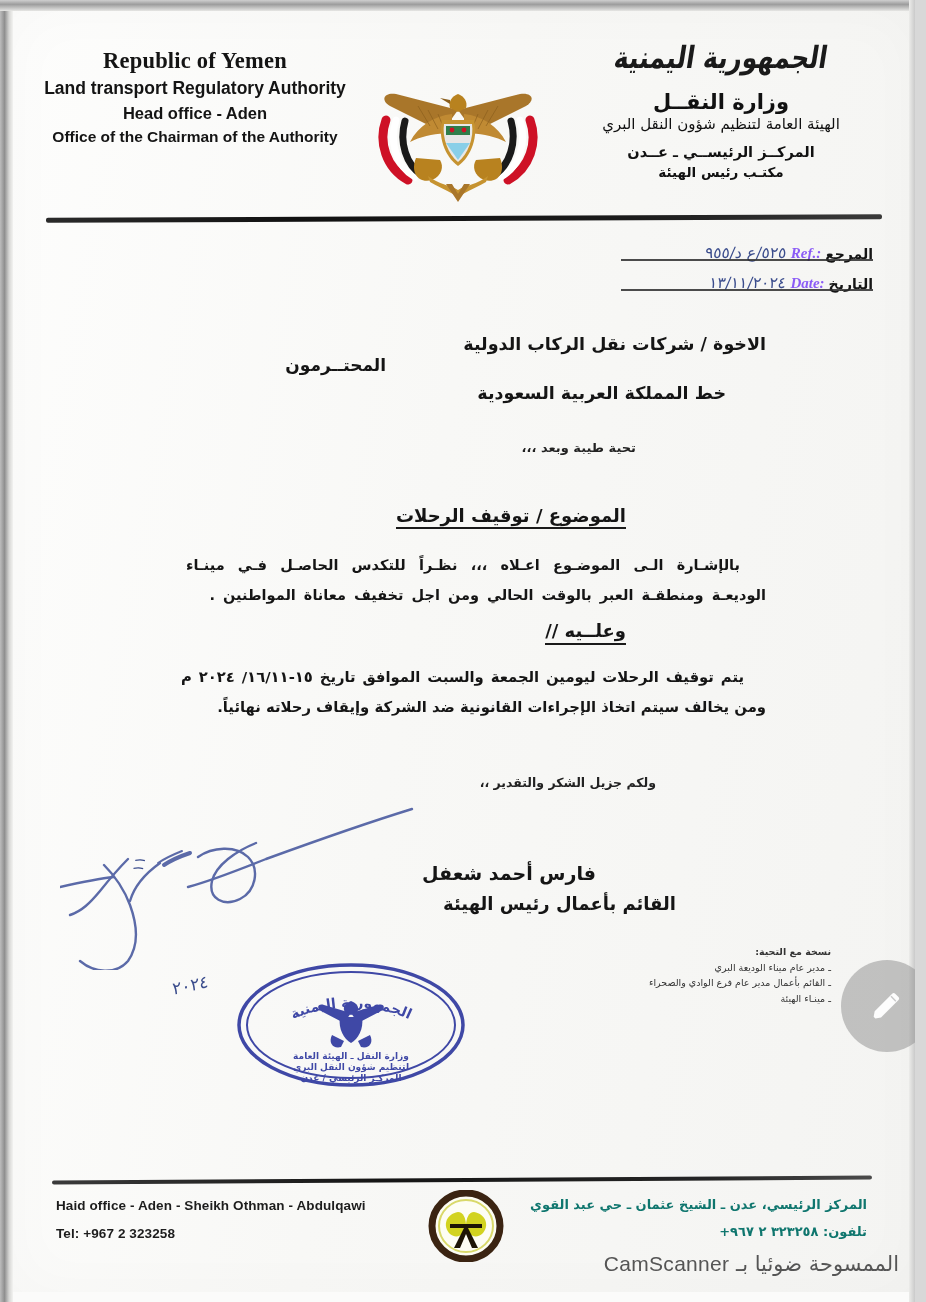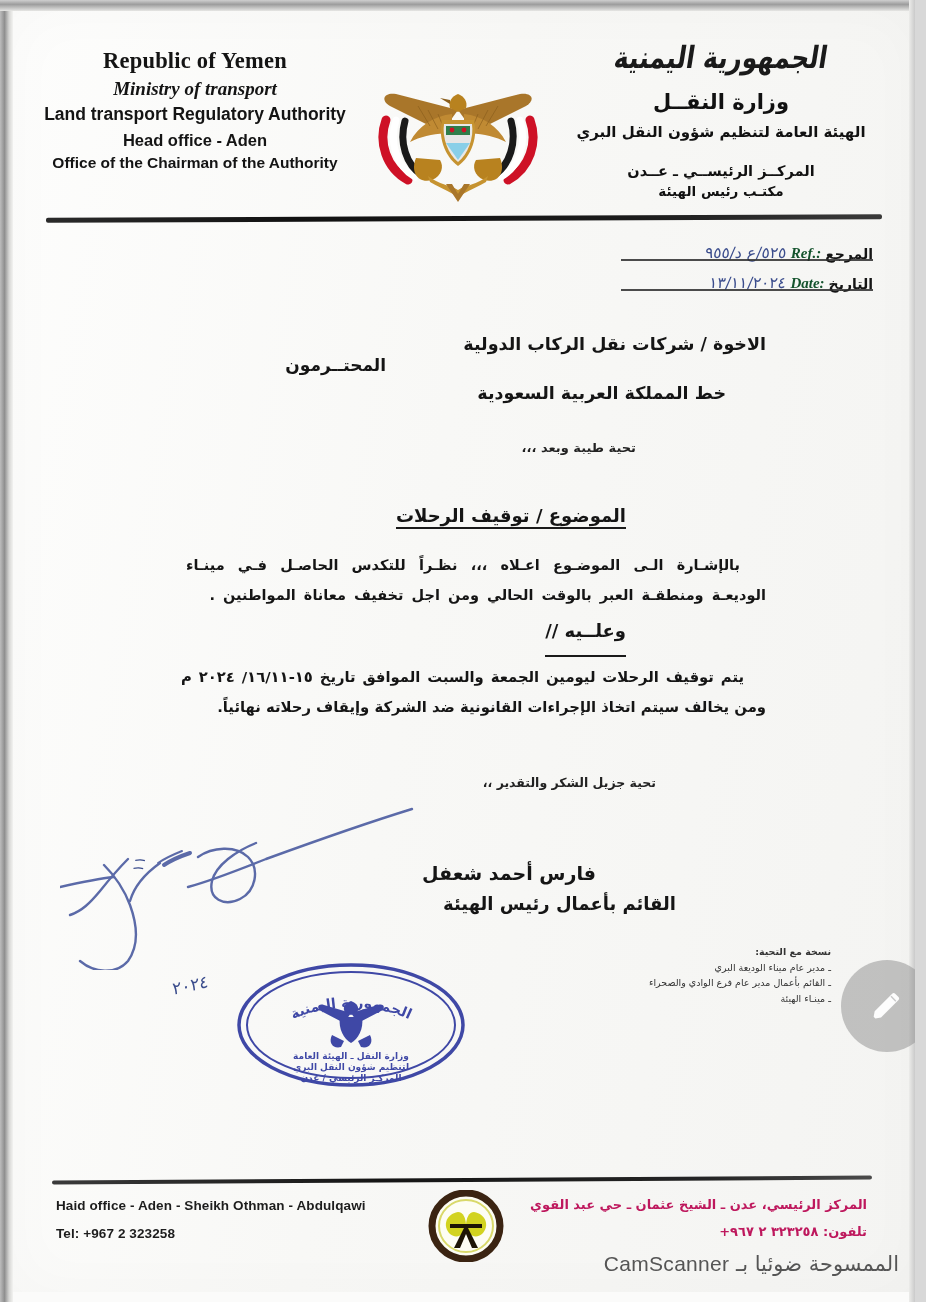--- a/index.html
+++ b/index.html
@@ -55,38 +55,38 @@
   .head-ar{
     position:absolute;right:40px;top:8px;width:330px;
     text-align:center;color:#111;direction:rtl;
   }
   .head-ar .a0{
     font-family:"DejaVu Sans",sans-serif;font-size:25px;font-weight:bold;
     letter-spacing:-1px;transform:skewX(-9deg) scaleY(1.22);
     transform-origin:center;line-height:1.25;color:#1a1a1a;
   }
   .head-ar .a1{font-family:"DejaVu Sans",sans-serif;font-weight:bold;font-size:21px;letter-spacing:2px;margin-top:17px;line-height:1.2;}
-  .head-ar .a2{font-family:"DejaVu Sans",sans-serif;font-weight:bold;font-size:15px;margin-top:8px;line-height:1.25;}
-  .head-ar .a3{font-family:"DejaVu Sans",sans-serif;font-weight:bold;font-size:14.5px;letter-spacing:1.5px;margin-top:20px;line-height:1.25;}
+  .head-ar .a2{font-family:"DejaVu Sans",sans-serif;font-weight:normal;font-size:15px;margin-top:0;line-height:1.25;}
+  .head-ar .a3{font-family:"DejaVu Sans",sans-serif;font-weight:bold;font-size:14.5px;letter-spacing:1.5px;margin-top:9px;line-height:1.25;}
   .head-ar .a4{font-family:"DejaVu Sans",sans-serif;font-weight:bold;font-size:13.5px;letter-spacing:1.2px;margin-top:3px;line-height:1.25;}
 
   .emblem{position:absolute;left:368px;top:46px;width:180px;height:128px;}
 
   .head-rule{
     position:absolute;left:46px;top:216px;width:836px;height:5px;
     background:linear-gradient(90deg,#2a2a2a 0%,#111 30%,#1b1b1b 70%,#3a3a3a 100%);
     border-radius:2px;
     transform:rotate(-0.25deg);
   }
 
   
   .refblock{position:absolute;right:42px;top:232px;width:300px;direction:rtl;}
   .refrow{display:flex;align-items:flex-end;justify-content:flex-start;gap:4px;height:30px;}
   .reflab{font-family:"DejaVu Sans",sans-serif;font-weight:bold;font-size:14px;color:#151515;white-space:nowrap;}
-  .reflat{font-family:"Liberation Serif",serif;font-style:italic;font-weight:bold;font-size:15px;color:#14532d;direction:ltr;}
+  .reflat{font-family:"Liberation Serif",serif;font-style:italic;font-weight:bold;font-size:15px;color:#8b5cf6;direction:ltr;}
   .refval{
     font-family:"DejaVu Sans",sans-serif;font-size:15.5px;color:#3a4c8c;
     direction:ltr;letter-spacing:1px;transform:skewX(-7deg);white-space:nowrap;
   }
   .refline{
     position:absolute;height:1.5px;background:#2d2d2d;opacity:.85;
   }
 
   
   .doc-body{position:absolute;left:0;top:0;width:926px;height:1302px;direction:rtl;color:#151515;}
@@ -119,21 +119,21 @@
   .para1{
     position:absolute;right:160px;top:550px;width:580px;
     font-size:14.5px;line-height:2.1;text-align:justify;
     letter-spacing:.6px;word-spacing:3px;font-weight:bold;
   }
   .para1 .indent{display:inline-block;width:26px;}
 
   .vaalih{
     position:absolute;right:300px;top:620px;
     font-size:18px;font-weight:bold;letter-spacing:1px;
-    border-bottom:2.5px solid #1a1a1a;padding-bottom:14px;
+    border-bottom:2.5px solid #1a1a1a;padding-bottom:2px;
   }
 
   .para2{
     position:absolute;right:160px;top:662px;width:585px;
     font-size:14.8px;line-height:2.0;text-align:justify;
     letter-spacing:.4px;font-weight:bold;
   }
   .para2 .indent{display:inline-block;width:22px;}
 
   .thanks{
@@ -180,21 +180,21 @@
     border-radius:2px;transform:rotate(-0.35deg);
   }
   .foot-en{
     position:absolute;left:56px;top:1192px;
     font-family:"Liberation Sans",sans-serif;font-size:13.5px;font-weight:bold;
     color:#1d1d1d;line-height:2.05;letter-spacing:.1px;
   }
   .foot-ar{
     position:absolute;right:48px;top:1192px;direction:rtl;text-align:right;
     font-family:"DejaVu Sans",sans-serif;font-size:13px;font-weight:bold;
-    color:#be185d;line-height:2.05;letter-spacing:.2px;
+    color:#0f766e;line-height:2.05;letter-spacing:.2px;
   }
   .foot-logo{position:absolute;left:428px;top:1190px;width:76px;height:72px;}
 
   
   .camscanner{
     position:absolute;right:16px;top:1252px;
     direction:rtl;font-family:"DejaVu Sans",sans-serif;
     font-size:21px;color:#555;letter-spacing:.3px;
   }
   .camscanner .cs-latin{font-family:"Liberation Sans",sans-serif;}
@@ -215,21 +215,20 @@
 
   <div class="page-sheet"></div>
   <div class="edge-left"></div>
   <div class="edge-top"></div>
   <div class="edge-right"></div>
 
   <div class="letterhead">
 
     <div class="head-en">
       <div class="l1">Republic of Yemen</div>
-      <div class="l2">Ministry of transport</div>
       <div class="l3">Land transport Regulatory Authority</div>
       <div class="l4">Head office - Aden</div>
       <div class="l5">Office of the Chairman of the Authority</div>
     </div>
 
     <svg class="emblem" viewBox="0 0 180 128">
 
       <path d="M18,40 C10,62 18,88 40,100" stroke="#ce1126" stroke-width="9" fill="none" stroke-linecap="round"></path>
       <path d="M28,40 C21,62 28,86 47,97" stroke="#ffffff" stroke-width="7" fill="none" stroke-linecap="round"></path>
       <path d="M37,41 C31,62 38,85 54,95" stroke="#1a1a1a" stroke-width="7" fill="none" stroke-linecap="round"></path>
@@ -297,21 +296,21 @@
     <div class="greeting">تحية طيبة وبعد ،،،</div>
 
     <div class="subject">الموضوع / توقيف الرحلات</div>
 
     <div class="para1"><span class="indent"></span><span>بالإشـارة الـى الموضـوع اعـلاه ،،، نظـراً للتكدس الحاصـل فـي مينـاء الوديعـة ومنطقـة العبر بالوقت الحالي ومن اجل تخفيف معاناة المواطنين .</span></div>
 
     <div class="vaalih">وعلــيه //</div>
 
     <div class="para2"><span class="indent"></span><span>يتم توقيف الرحلات ليومين الجمعة والسبت الموافق تاريخ ١٥-١٦/١١/ ٢٠٢٤ م ومن يخالف سيتم اتخاذ الإجراءات القانونية ضد الشركة وإيقاف رحلاته نهائياً.</span></div>
 
-    <div class="thanks">تحية جزيل الشكر والتقدير ،،</div>
+    <div class="thanks">ولكم جزيل الشكر والتقدير ،،</div>
 
     <svg class="signature" viewBox="0 0 360 175">
       <g fill="none" stroke="#5b6aa8" stroke-width="2.4" stroke-linecap="round">
         <path d="M352,14 C300,30 250,48 206,64 C176,76 150,86 128,92"></path>
         <path d="M196,48 C176,56 156,70 152,86 C148,104 164,112 180,104 C196,96 200,74 188,62 C176,50 152,52 138,62"></path>
         <path d="M130,58 C118,62 110,66 104,70" stroke-width="4"></path>
         <path d="M122,56 C112,60 104,64 98,68" stroke-width="2"></path>
         <path d="M100,68 C86,78 74,92 70,106"></path>
         <path d="M68,64 C58,74 48,86 40,96 C30,108 22,116 10,120"></path>
         <path d="M44,70 C54,80 64,94 70,110 C78,132 78,152 68,166 C56,180 34,178 20,166"></path>

